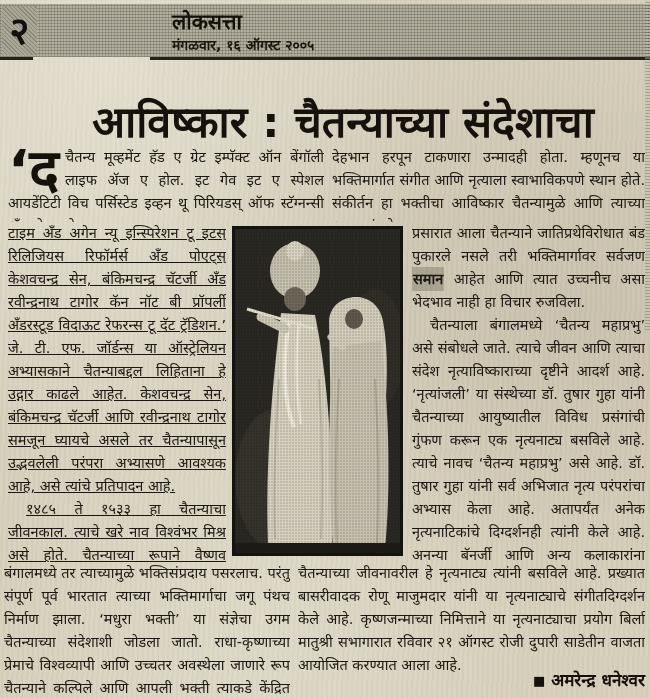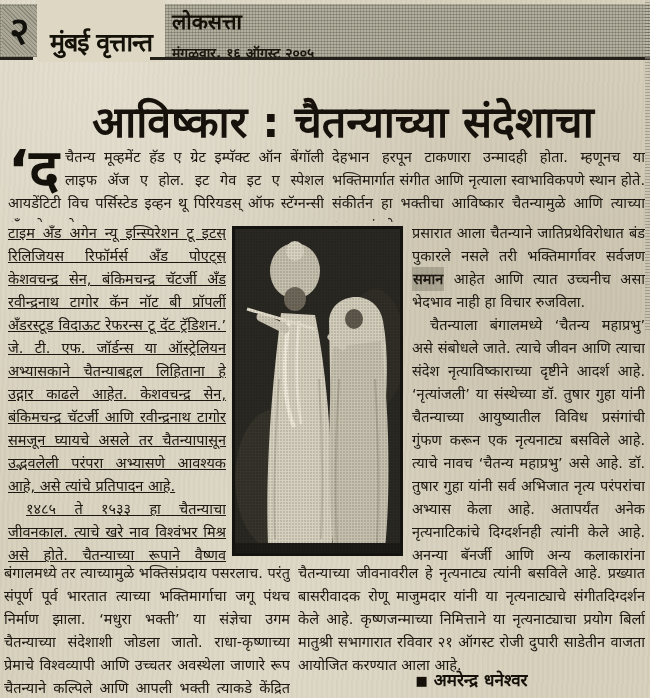--- a/index.html
+++ b/index.html
@@ -34,21 +34,21 @@
   }
   .pagenum-box span{font-size:38px;font-weight:700;line-height:1;color:#12100c;}
   .masthead-plate{
     position:absolute;left:37px;top:-4px;width:128px;height:62px;
     background:#ddd7c4;
     display:flex;align-items:flex-end;justify-content:center;padding-bottom:4px;box-sizing:border-box;
   }
   .section-title{font-size:25px;font-weight:800;letter-spacing:-1px;color:#141109;white-space:nowrap;}
   .paper-block{position:absolute;left:172px;top:3px;}
   .paper-name{font-size:21px;font-weight:800;color:#131008;}
-  .date-line{font-size:14px;font-weight:700;margin-top:8px;color:#1a160e;}
+  .date-line{font-size:14px;font-weight:700;margin-top:0;color:#1a160e;}
   .rule{position:absolute;top:57px;height:3px;background:#23201a;}
   .rule-left{left:0;width:33px;}
   .rule-right{left:150px;width:500px;}
   
   .headline{
     position:absolute;left:10px;top:78px;width:630px;margin:18px;
     font-size:43px;font-weight:800;letter-spacing:0px;
     text-align:center;color:#16120b;line-height:1.25;
     font-family:"DejaVu Sans","Liberation Sans",sans-serif;
   }
@@ -65,21 +65,21 @@
   }
   .hl{font-weight:700;background:rgba(40,36,28,.22);padding:4px 1px;}
   .col1-top{left:8px;top:146px;width:316px;height:76px;overflow:hidden;}
   .col2-top{left:332px;top:146px;width:313px;height:76px;overflow:hidden;}
   .col1-mid{left:8px;top:222px;width:218px;height:340px;overflow:hidden;text-decoration:underline;}
   .col2-mid{left:412px;top:222px;width:233px;height:340px;overflow:hidden;}
   .col1-bottom{left:4px;top:562px;width:286px;height:132px;overflow:hidden;}
   .col2-bottom{left:298px;top:562px;width:347px;height:110px;overflow:hidden;}
   .byline{
     position:absolute;left:298px;top:668px;width:347px;
-    text-align:center;font-size:17px;font-weight:800;color:#15110a;
+    text-align:right;font-size:17px;font-weight:800;color:#15110a;
   }
   .byline .sq{font-size:13px;vertical-align:1px;margin-right:6px;}
   
   .photo{
     position:absolute;left:232px;top:226px;width:171px;height:330px;margin:0;
     border:3px solid #15130f;box-sizing:border-box;background:#262420;
   }
   .photo svg{display:block;width:100%;height:100%;}
   
   .edge-strip{
@@ -88,23 +88,20 @@
   }
 </style>
 </head>
 <body>
 
 <div class="page">
 
   <div class="header-band">
     <div class="pagenum-box">
       <span>२</span>
-    </div>
-    <div class="masthead-plate">
-      <span class="section-title">मुंबई वृत्तान्त</span>
     </div>
     <div class="paper-block">
       <div class="paper-name">लोकसत्ता</div>
       <div class="date-line">मंगळवार, १६ ऑगस्ट २००५</div>
     </div>
   </div>
   <div class="rule rule-left"></div>
   <div class="rule rule-right"></div>
   <div class="edge-strip"></div>
 

